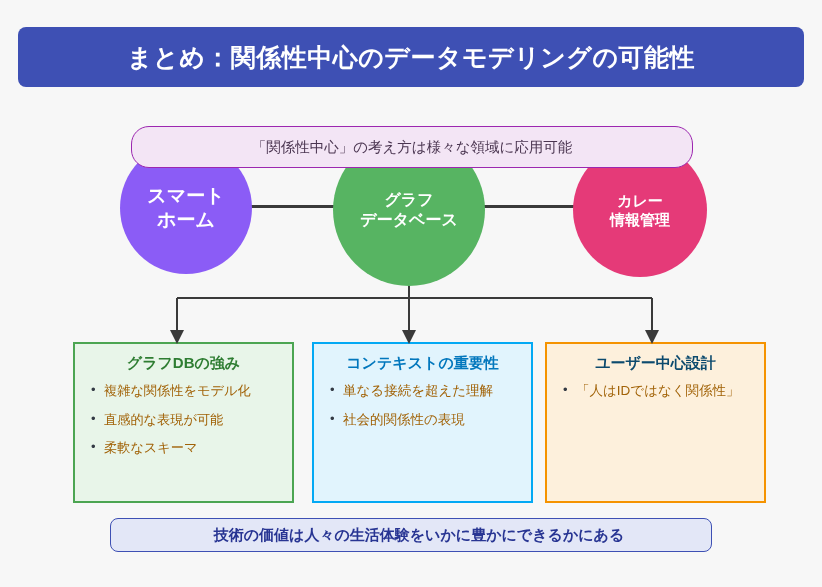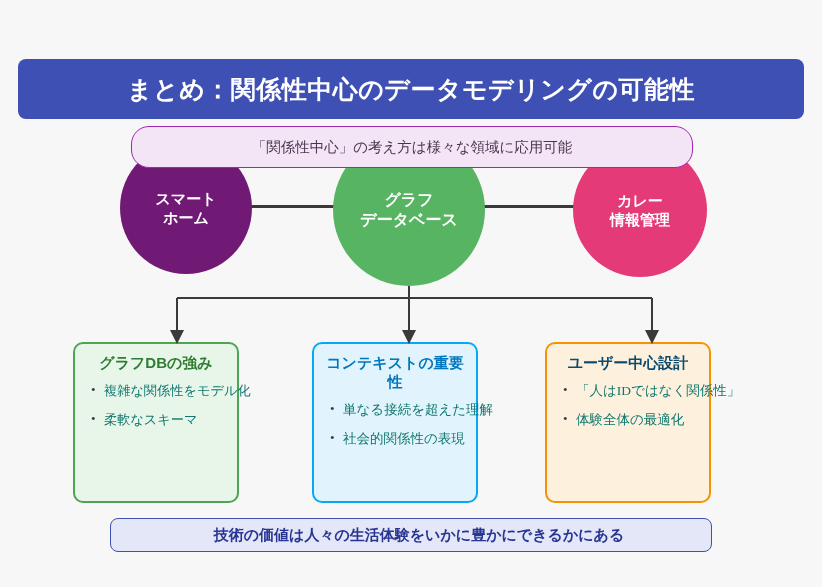--- a/index.html
+++ b/index.html
@@ -21,21 +21,20 @@
   #title-banner {
     position: absolute;
     left: 18px; top: 27px;
     width: 786px; height: 60px;
     box-sizing: border-box;
     background: #3E50B4;
     border-radius: 8px;
     display: flex;
     align-items: center;
     justify-content: center;
-    margin-top: 32px;
   }
   #title-banner .title-text {
     color: #ffffff;
     font-size: 25px;
     font-weight: bold;
     letter-spacing: 0.5px;
     white-space: nowrap;
   }
 
   
@@ -77,22 +76,22 @@
     justify-content: center;
     text-align: center;
     color: #ffffff;
     font-weight: bold;
     line-height: 1.28;
     z-index: 3;
   }
   #circle-smart-home {
     left: 120px; top: 142px;
     width: 132px; height: 132px;
-    background: #701a75;
-    font-size: 15px;
+    background: #8b5cf6;
+    font-size: 19px;
   }
   #circle-graph-db {
     left: 333px; top: 134px;
     width: 152px; height: 152px;
     background: #57B462;
     font-size: 16px;
   }
   #circle-curry {
     left: 573px; top: 143px;
     width: 134px; height: 134px;
@@ -105,48 +104,47 @@
     position: absolute;
     left: 0; top: 280px;
     width: 822px; height: 70px;
     z-index: 2;
   }
 
   
   .detail-box {
     position: absolute;
     top: 342px;
-    width: 166px;
+    width: 221px;
     height: 161px;
     box-sizing: border-box;
-    border-radius: 10px;
+    border-radius: 0;
     border-width: 2px;
     border-style: solid;
     padding: 10px 8px 8px 8px;
   }
   .detail-box .box-heading {
     text-align: center;
     font-size: 15px;
     font-weight: bold;
     margin-bottom: 10px;
   }
   .detail-box ul {
     list-style: none;
     margin: 0;
     padding: 0 2px 0 8px;
   }
   .detail-box ul li {
     font-size: 13.5px;
-    color: #0f766e;
+    color: #a16207;
     line-height: 1.25;
     margin-bottom: 12px;
     position: relative;
     padding-left: 13px;
     white-space: nowrap;
-    font-family: Liberation Serif, serif;
   }
   .detail-box ul li:last-child { margin-bottom: 0; }
   .detail-box ul li::before {
     content: "\2022";
     position: absolute;
     left: 0; top: -1px;
     font-size: 13px;
     color: #333a44;
   }
 
@@ -236,37 +234,37 @@
 
     <polygon points="170,50 184,50 177,64" fill="#3A3A3A"></polygon>
     <polygon points="402,50 416,50 409,64" fill="#3A3A3A"></polygon>
     <polygon points="645,50 659,50 652,64" fill="#3A3A3A"></polygon>
   </svg>
 
   <div class="detail-box" id="box-graph-db">
     <div class="box-heading">グラフDBの強み</div>
     <ul>
       <li>複雑な関係性をモデル化</li>
+      <li>直感的な表現が可能</li>
       <li>柔軟なスキーマ</li>
     </ul>
   </div>
 
   <div class="detail-box" id="box-context">
     <div class="box-heading">コンテキストの重要性</div>
     <ul>
       <li>単なる接続を超えた理解</li>
       <li>社会的関係性の表現</li>
     </ul>
   </div>
 
   <div class="detail-box" id="box-user">
     <div class="box-heading">ユーザー中心設計</div>
     <ul>
       <li>「人はIDではなく関係性」</li>
-      <li>体験全体の最適化</li>
     </ul>
   </div>
 
   <div id="bottom-banner">
     <span class="banner-text">技術の価値は人々の生活体験をいかに豊かにできるかにある</span>
   </div>
 
 </div>
 
 </body></html>

